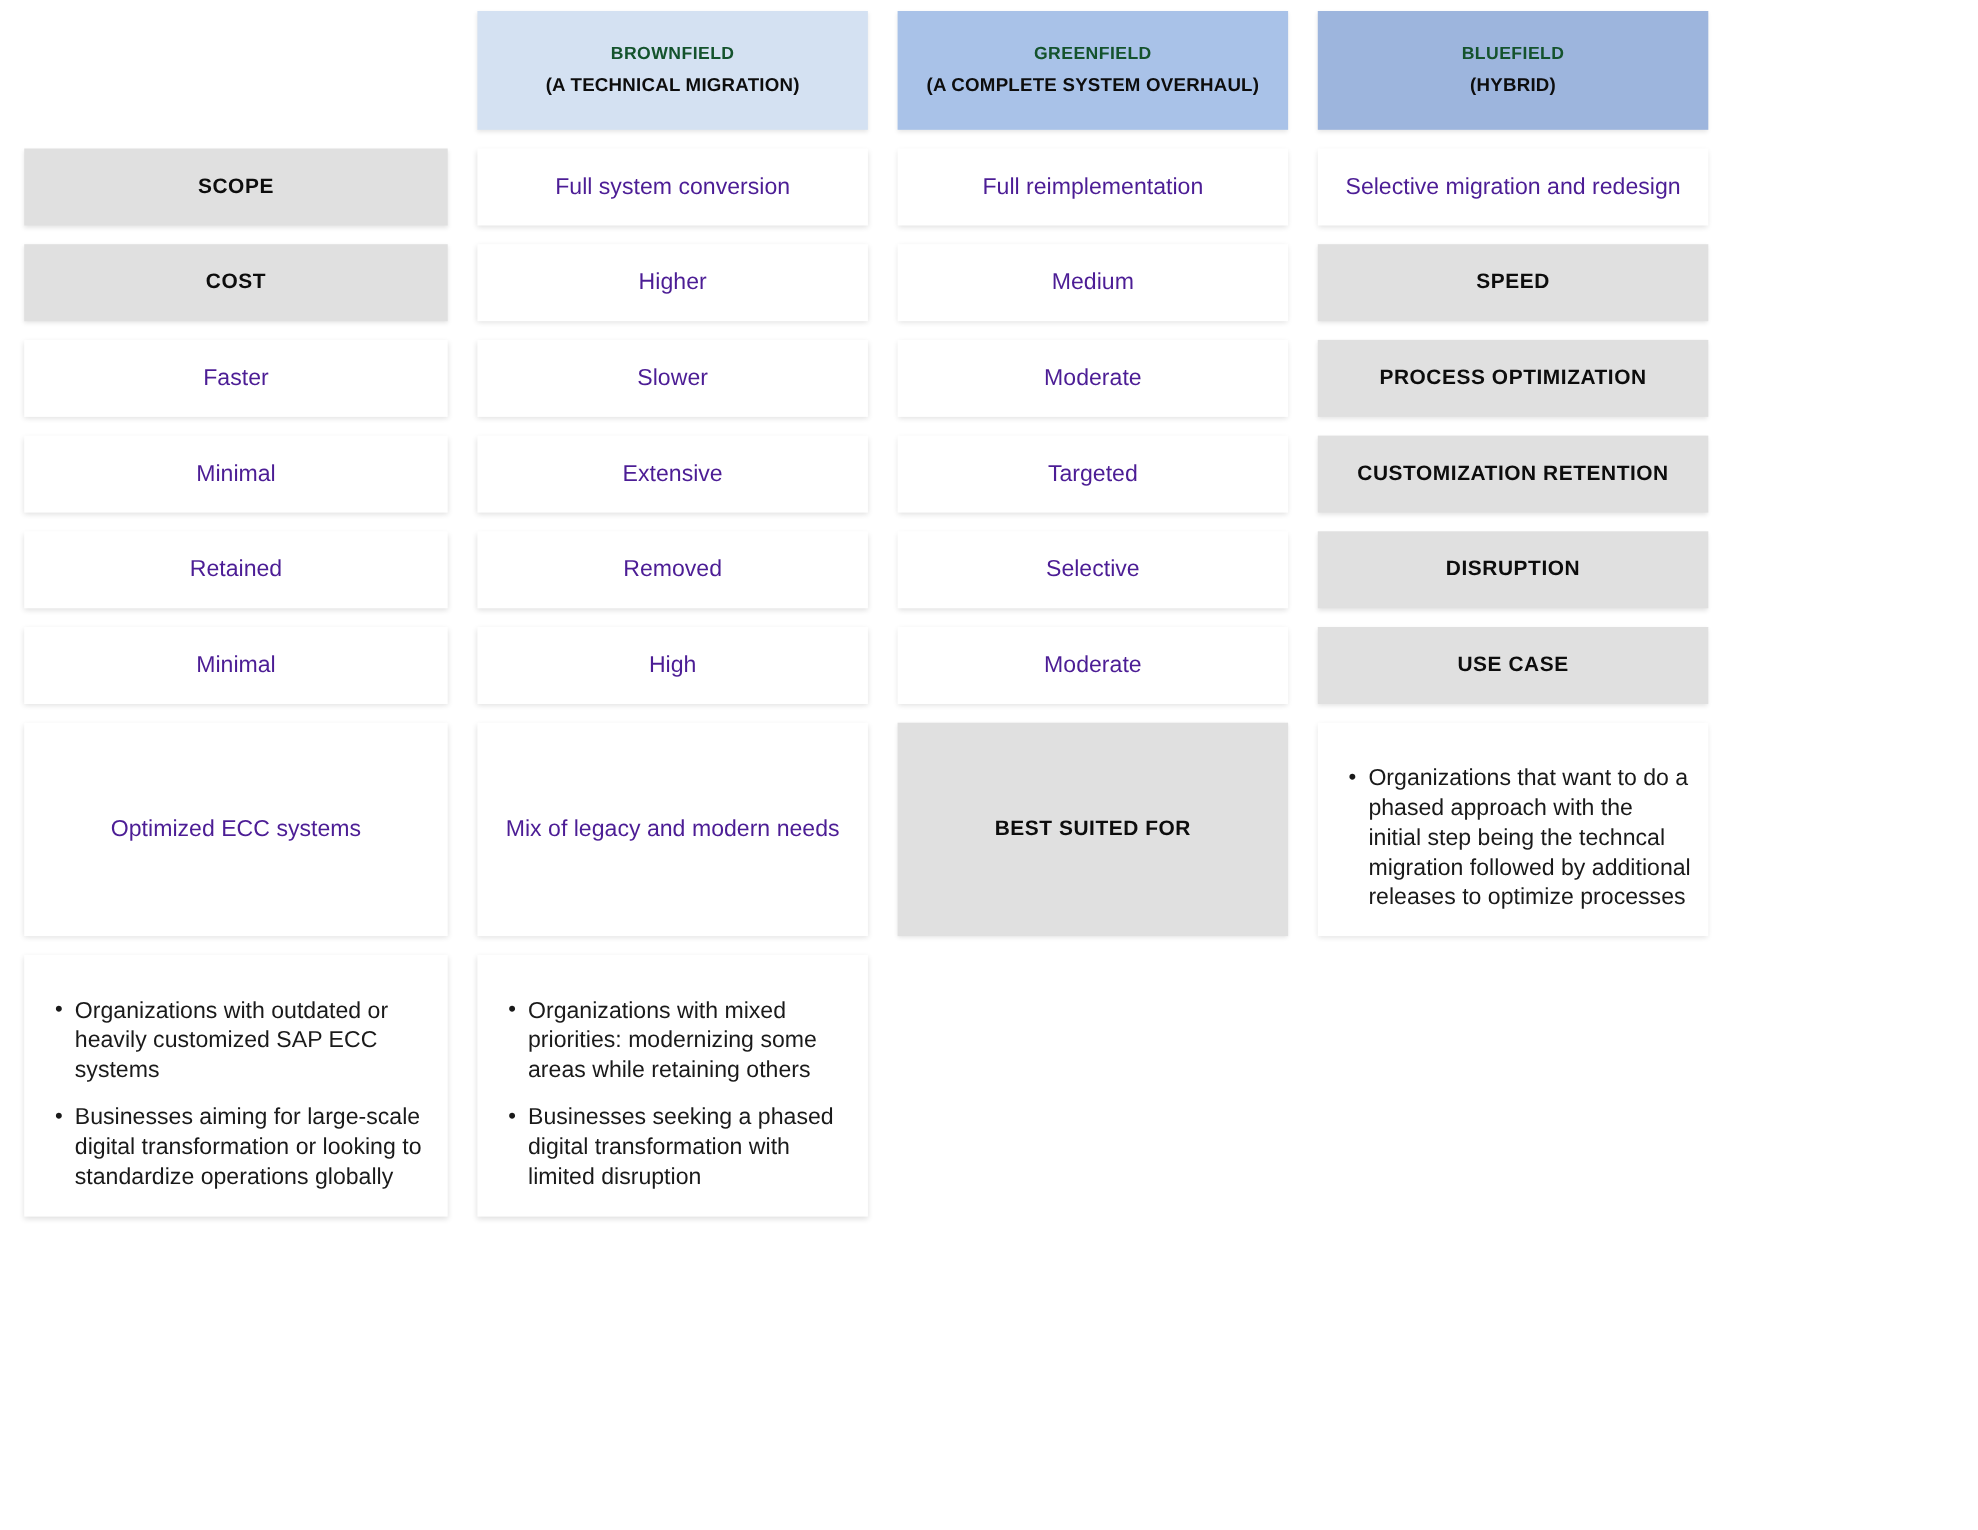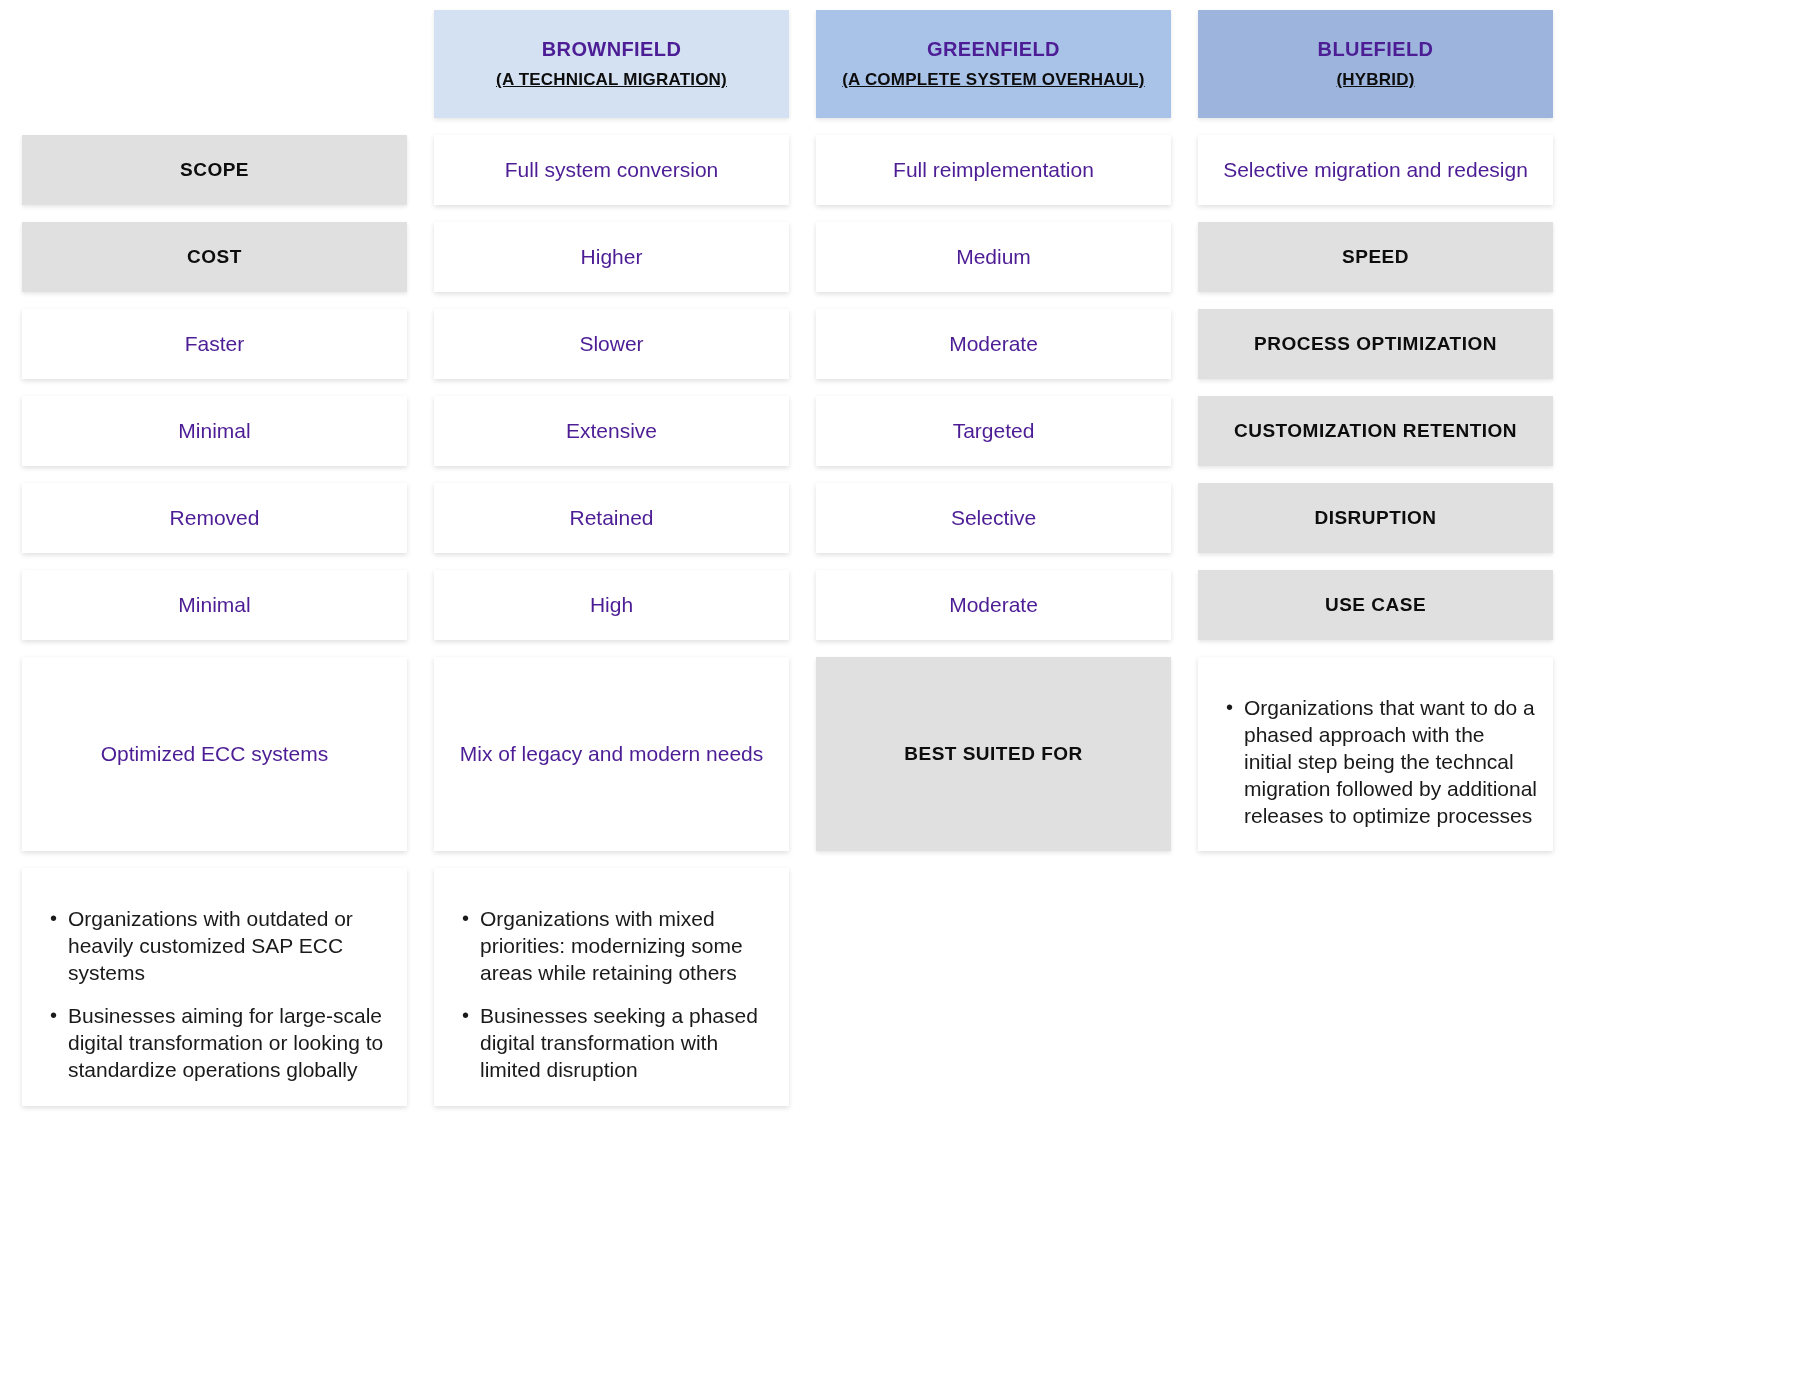--- a/index.html
+++ b/index.html
@@ -39,34 +39,33 @@
     padding: 18px 10px;
     display: flex;
     flex-direction: column;
     align-items: center;
     justify-content: center;
     text-align: center;
     min-height: 108px;
     box-shadow: 0 2px 4px rgba(0,0,0,0.10);
   }
   .hdr-title {
-    font-size: 20px;
+    font-size: 16px;
     font-weight: bold;
     letter-spacing: 0.4px;
-    color: #4c1d95;
+    color: #14532d;
     line-height: 1.25;
   }
   .hdr-sub {
     font-size: 17px;
     font-weight: bold;
     letter-spacing: 0.2px;
     color: #0d0d0d;
     margin-top: 7px;
     line-height: 1.25;
-    text-decoration: underline;
   }
 
   
   .row-label {
     box-sizing: border-box;
     background: #e0e0e0;
     display: flex;
     align-items: center;
     justify-content: center;
     text-align: center;
@@ -167,22 +166,22 @@
     <div class="val-cell r-std">Faster</div>
     <div class="val-cell r-std">Slower</div>
     <div class="val-cell r-std">Moderate</div>
 
     <div class="row-label r-std">PROCESS OPTIMIZATION</div>
     <div class="val-cell r-std">Minimal</div>
     <div class="val-cell r-std">Extensive</div>
     <div class="val-cell r-std">Targeted</div>
 
     <div class="row-label r-std">CUSTOMIZATION RETENTION</div>
+    <div class="val-cell r-std">Retained</div>
     <div class="val-cell r-std">Removed</div>
-    <div class="val-cell r-std">Retained</div>
     <div class="val-cell r-std">Selective</div>
 
     <div class="row-label r-std">DISRUPTION</div>
     <div class="val-cell r-std">Minimal</div>
     <div class="val-cell r-std">High</div>
     <div class="val-cell r-std">Moderate</div>
 
     <div class="row-label r-std">USE CASE</div>
     <div class="val-cell r-std">Optimized ECC systems</div>
     <div class="val-cell r-std">Mix of legacy and modern needs</div>

